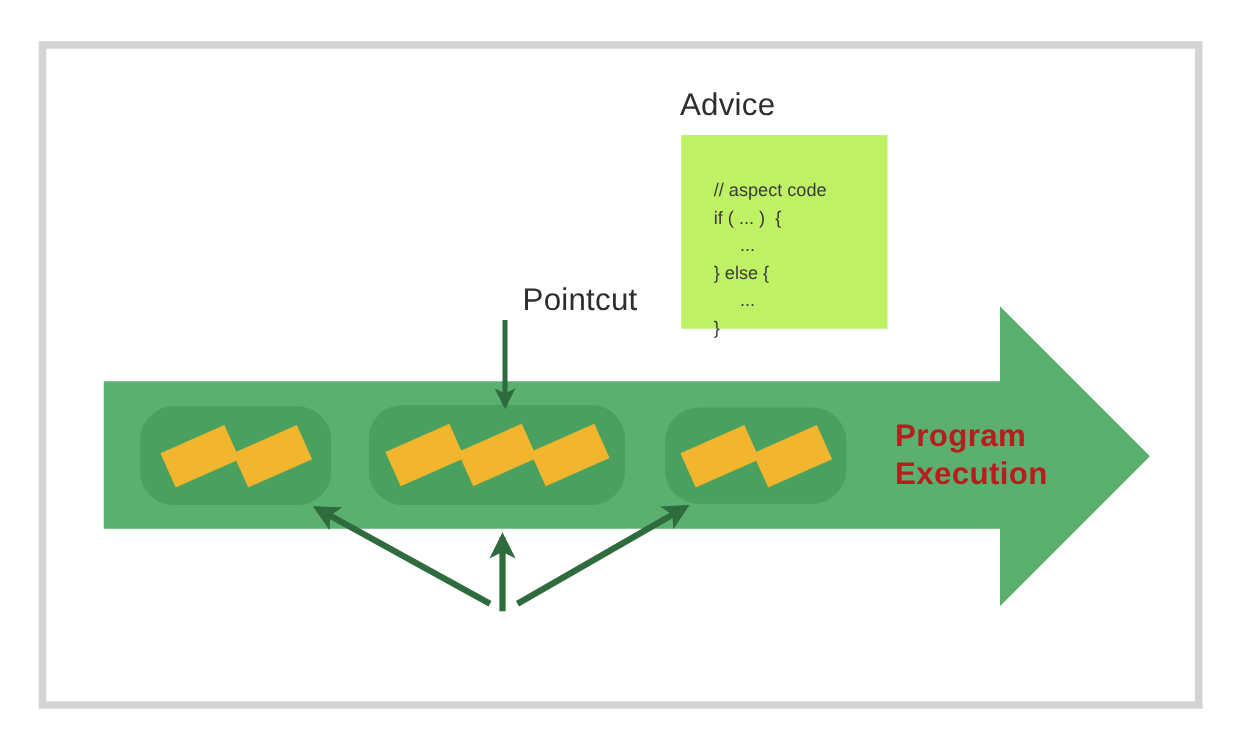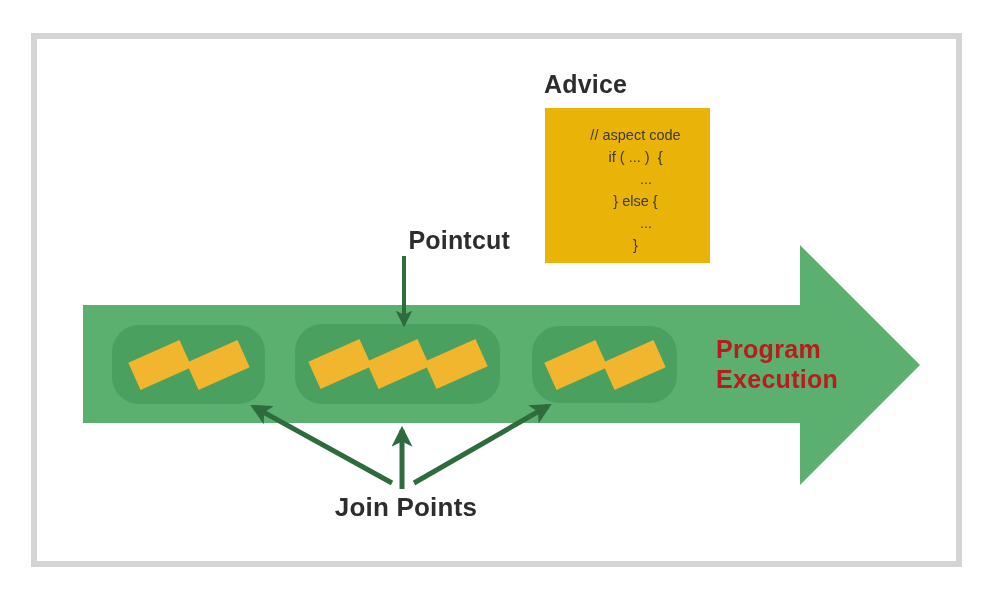--- a/index.html
+++ b/index.html
@@ -41,44 +41,43 @@
     transform: rotate(-24deg);
     flex: 0 0 auto;
   }
 
   
   .annot-svg { position: absolute; left: 0; top: 0; width: 1000px; height: 600px; z-index: 3; pointer-events: none; }
 
   
   .label-dark {
     position: absolute; z-index: 4;
-    color: #2d2d2d; font-weight: 700;
+    color: #2d2d2d; font-weight: 400;
     letter-spacing: 0.2px;
   }
   .advice-title { left: 544px; top: 70px; font-size: 25px; }
   .pointcut-label { left: 300px; top: 226px; width: 210px; text-align: right; font-size: 25px; }
   .joinpoints-label { left: 296px; top: 492px; width: 220px; text-align: center; font-size: 26px; }
 
   .prog-label {
     position: absolute; z-index: 4;
     left: 716px; top: 334px;
     color: #b91c1c; font-weight: 700;
     font-size: 25px; line-height: 30px;
     white-space: pre-line;
     letter-spacing: 0.3px;
   }
 
   
   .advice-box {
     position: absolute; z-index: 2;
     left: 545px; top: 108px;
     width: 165px; height: 155px;
-    background: #eab308;
-    padding: 16px 10px 0 26px;
-    text-align: center;
+    background: #bef264;
+    padding: 34px 10px 0 26px;
   }
   .code-line {
     font-size: 14.5px; line-height: 22px;
     color: #3a3a3a;
     white-space: pre;
   }
   .code-line.indent { padding-left: 21px; }
 </style>
 </head>
 <body>
@@ -123,18 +122,17 @@
     <div class="code-line">// aspect code</div>
     <div class="code-line">if ( ... )  {</div>
     <div class="code-line indent">...</div>
     <div class="code-line">} else {</div>
     <div class="code-line indent">...</div>
     <div class="code-line">}</div>
   </div>
 
   <div class="label-dark pointcut-label">Pointcut</div>
 
-  <div class="label-dark joinpoints-label">Join Points</div>
 
   <div class="prog-label">Program
 Execution</div>
 
 </div>
 
 </body></html>

